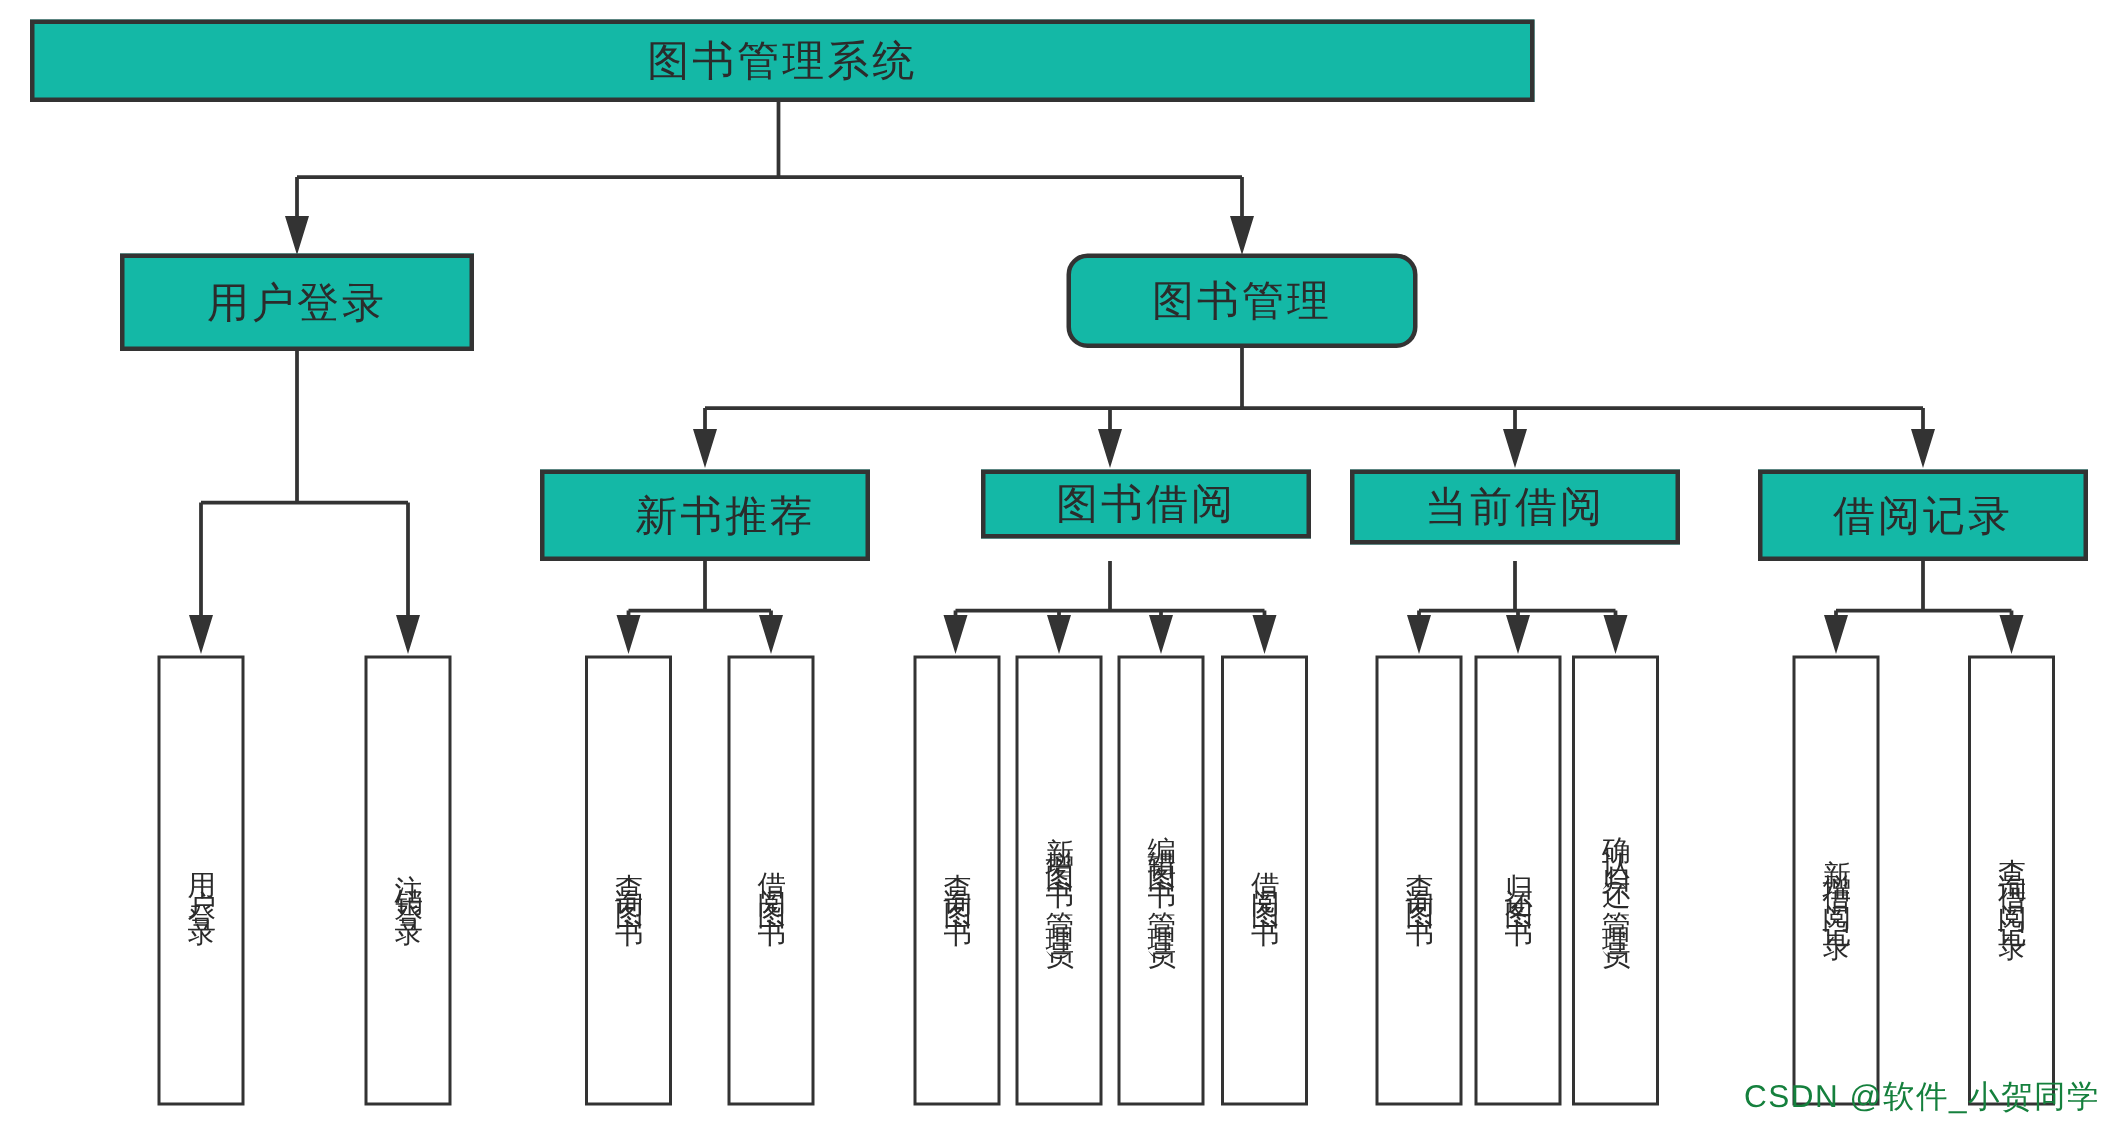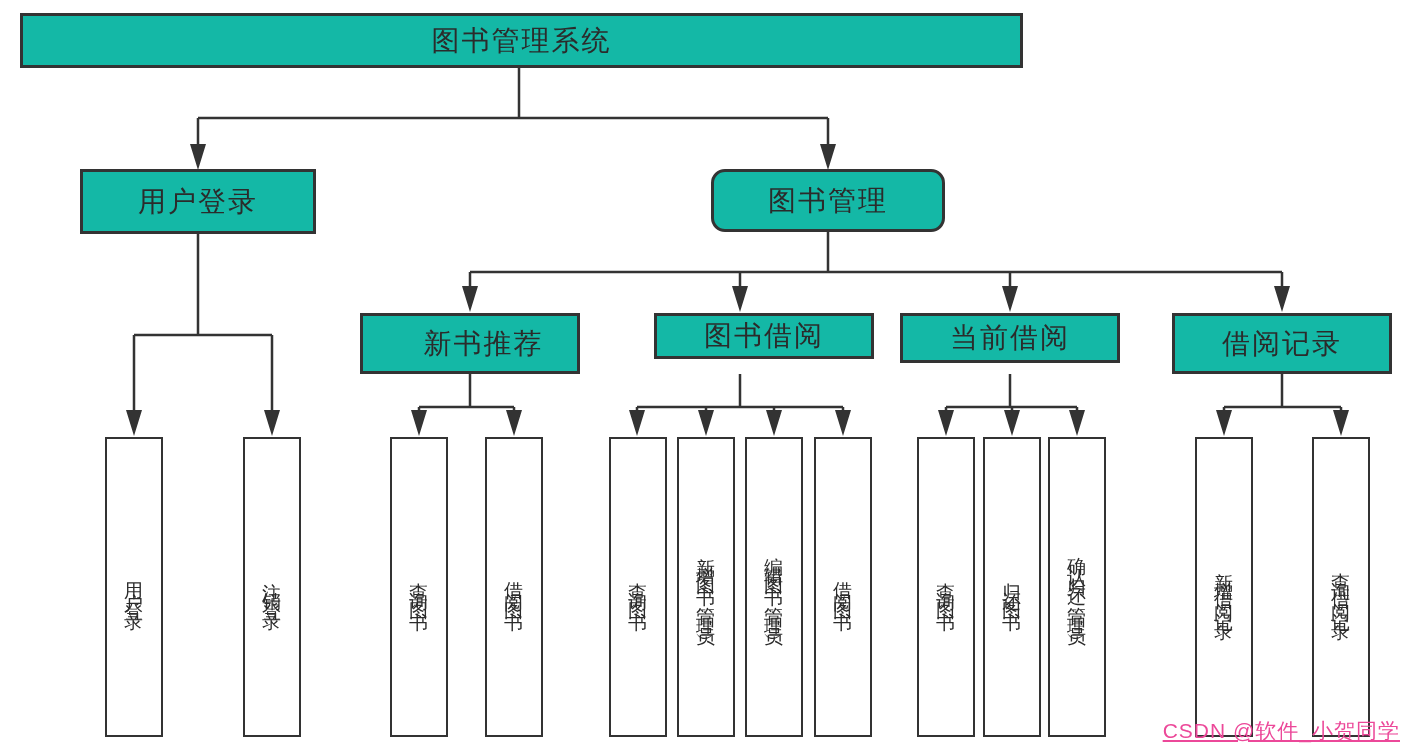--- a/index.html
+++ b/index.html
@@ -141,15 +141,15 @@
     <span class="vlabel">确认归还（管理员）</span>
   </div>
 
   <div class="vbox" style="left:1195px;">
     <span class="vlabel">新增借阅记录</span>
   </div>
   <div class="vbox" style="left:1312px;">
     <span class="vlabel">查询借阅记录</span>
   </div>
 
-  <div class="watermark" style="color: #ec4899; text-decoration: underline;">CSDN @软件_小贺同学</div>
+  <div class="watermark" style="color: #15803d;">CSDN @软件_小贺同学</div>
 
 </div>
 
 </body></html>

